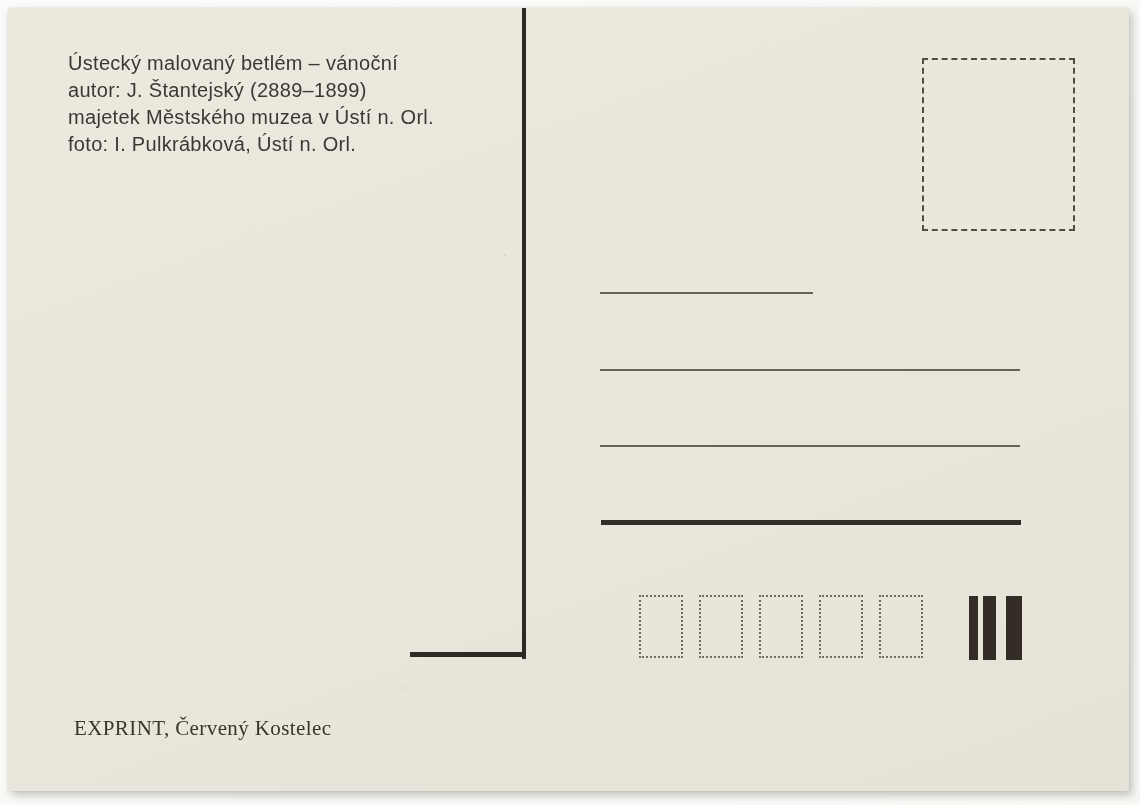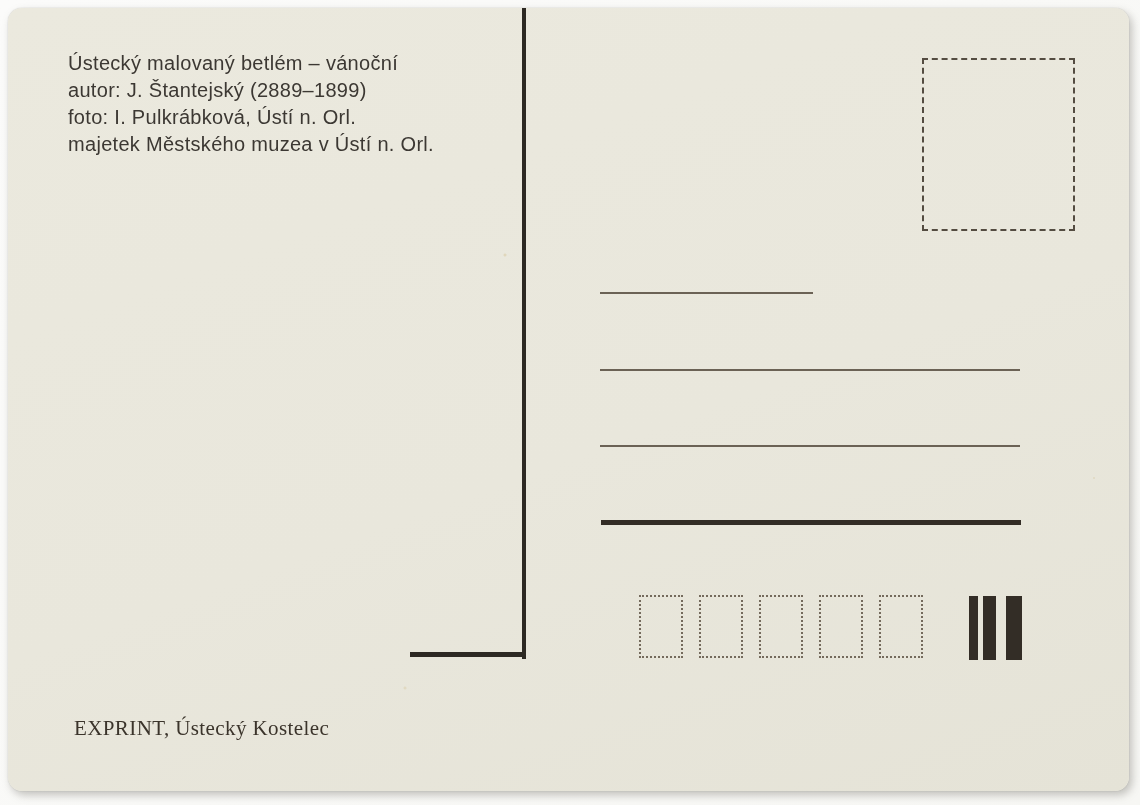--- a/index.html
+++ b/index.html
@@ -20,21 +20,21 @@
     left: 8px;
     top: 8px;
     width: 1121px;
     height: 783px;
     background:
       radial-gradient(circle 3px at 497px 247px, rgba(198,168,96,0.40), rgba(198,168,96,0) 70%),
       radial-gradient(circle 3px at 397px 680px, rgba(198,168,96,0.30), rgba(198,168,96,0) 70%),
       radial-gradient(circle 2px at 1086px 470px, rgba(190,160,90,0.30), rgba(190,160,90,0) 70%),
       linear-gradient(160deg, #ebe9de 0%, #e9e7dc 55%, #e5e3d7 100%);
     box-shadow: 3px 4px 9px rgba(110,108,100,0.40), 0 0 1px rgba(120,118,110,0.55);
-    border-radius: 14px;
+    border-radius: 2px;
   }
 
   
   .credits {
     position: absolute;
     left: 60px;
     top: 42px;
     color: #3c3833;
     font-size: 20px;
     line-height: 27px;
@@ -136,22 +136,22 @@
 </style>
 </head>
 <body>
 
 <div class="photo">
   <div class="card">
 
     <div class="credits">
       <div>Ústecký malovaný betlém – vánoční</div>
       <div>autor: J. Štantejský (2889–1899)</div>
+      <div>majetek Městského muzea v Ústí n. Orl.</div>
       <div>foto: I. Pulkrábková, Ústí n. Orl.</div>
-      <div>majetek Městského muzea v Ústí n. Orl.</div>
     </div>
 
     <div class="divider-v"></div>
     <div class="divider-foot"></div>
 
     <div class="stamp-box"></div>
 
     <div class="addr-line addr-1"></div>
     <div class="addr-line addr-2"></div>
     <div class="addr-line addr-3"></div>
@@ -164,16 +164,16 @@
       <div class="postal-box pb-3"></div>
       <div class="postal-box pb-4"></div>
     </div>
 
     <div class="bars">
       <div class="bar bar-0"></div>
       <div class="bar bar-1"></div>
       <div class="bar bar-2"></div>
     </div>
 
-    <div class="imprint">EXPRINT, Ústecký Kostelec</div>
+    <div class="imprint">EXPRINT, Červený Kostelec</div>
 
   </div>
 </div>
 
 </body></html>

